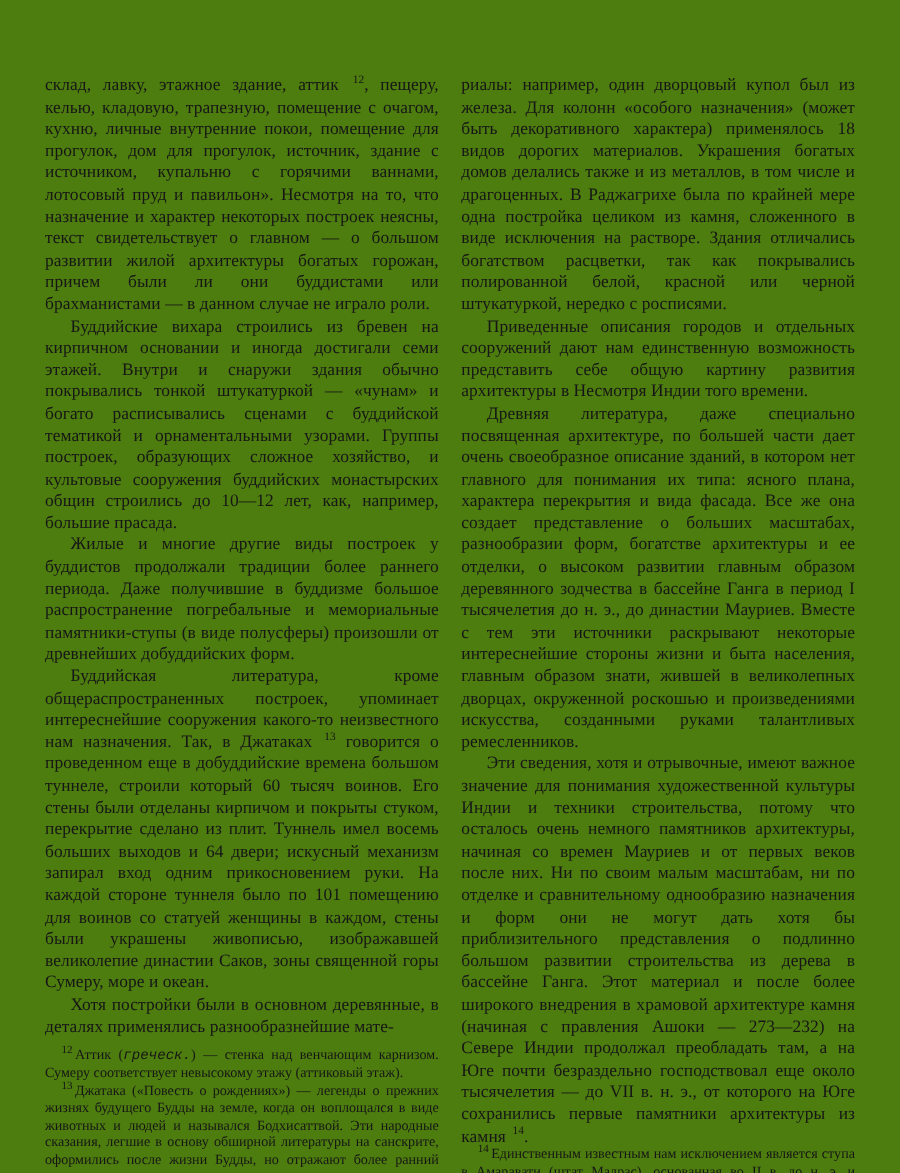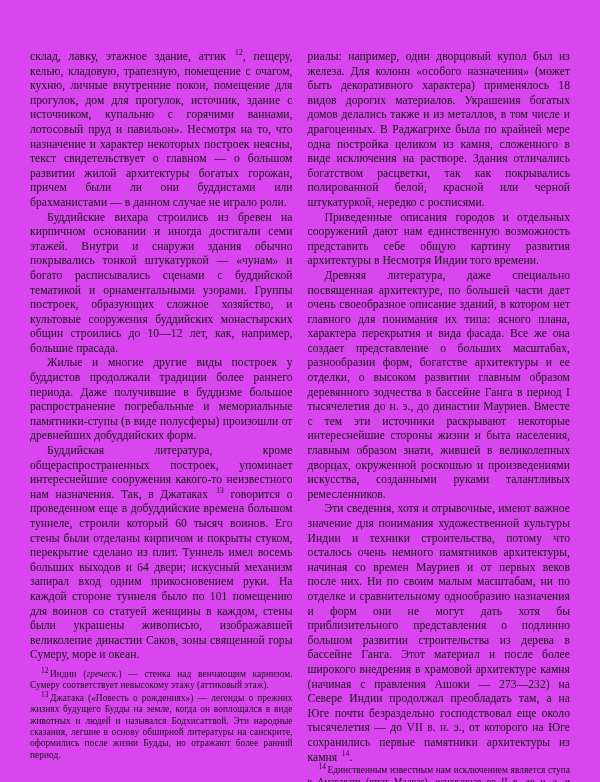--- a/index.html
+++ b/index.html
@@ -15,21 +15,21 @@
     font-family: "Liberation Serif", "DejaVu Serif", serif;
     color: #161616;
   }
 
   .page {
     position: relative;
     width: 600px;
     height: 782px;
     box-sizing: border-box;
     padding: 50px 30px 26px 30px;
-    background: #d946ef;
+    background: #4d7c0f;
   }
 
   .columns {
     display: flex;
     flex-direction: row;
     align-items: flex-start;
     gap: 15px;
     height: 100%;
   }
 
@@ -86,20 +86,21 @@
 
   .sup {
     font-size: 7.6px;
     vertical-align: super;
     line-height: 0;
     padding-left: 1.5px;
   }
 
   .ital {
     font-style: italic;
+    font-family: Liberation Mono, monospace;
   }
 
   
   .left-spacer { height: 22px; }
   .right-spacer { flex: 1 1 auto; }
 </style>
 </head>
 <body>
 
 <div class="page">
@@ -110,26 +111,27 @@
       <div class="body-text">
 
         <p class="cont"><span>склад, лавку, этажное здание, аттик </span><span class="sup">12</span><span>, пещеру, келью, кладовую, трапезную, помещение с очагом, кухню, личные внутренние покои, помещение для прогулок, дом для прогулок, источник, здание с источником, купальню с горячими ваннами, лотосовый пруд и павильон». Несмотря на то, что назначение и характер некоторых построек неясны, текст свидетельствует о главном — о большом развитии жилой архитектуры богатых горожан, причем были ли они буддистами или брахманистами — в данном случае не играло роли.</span></p>
 
         <p><span>Буддийские вихара строились из бревен на кирпичном основании и иногда достигали семи этажей. Внутри и снаружи здания обычно покрывались тонкой штукатуркой — «чунам» и богато расписывались сценами с буддийской тематикой и орнаментальными узорами. Группы построек, образующих сложное хозяйство, и культовые сооружения буддийских монастырских общин строились до 10—12 лет, как, например, большие прасада.</span></p>
 
         <p><span>Жилые и многие другие виды построек у буддистов продолжали традиции более раннего периода. Даже получившие в буддизме большое распространение погребальные и мемориальные памятники-ступы (в виде полусферы) произошли от древнейших добуддийских форм.</span></p>
 
         <p><span>Буддийская литература, кроме общераспространенных построек, упоминает интереснейшие сооружения какого-то неизвестного нам назначения. Так, в Джатаках </span><span class="sup">13</span><span> говорится о проведенном еще в добуддийские времена большом туннеле, строили который 60 тысяч воинов. Его стены были отделаны кирпичом и покрыты стуком, перекрытие сделано из плит. Туннель имел восемь больших выходов и 64 двери; искусный механизм запирал вход одним прикосновением руки. На каждой стороне туннеля было по 101 помещению для воинов со статуей женщины в каждом, стены были украшены живописью, изображавшей великолепие династии Саков, зоны священной горы Сумеру, море и океан.</span></p>
 
+        <p><span>Хотя постройки были в основном деревянные, в деталях применялись разнообразнейшие мате-</span></p>
       </div>
 
       <div class="left-spacer"></div>
 
       <div class="fn-block">
-        <p><span class="fn-num">12</span><span>Индии (</span><span class="ital">греческ.</span><span>) — стенка над венчающим карнизом. Сумеру соответствует невысокому этажу (аттиковый этаж).</span></p>
+        <p><span class="fn-num">12</span><span>Аттик (</span><span class="ital">греческ.</span><span>) — стенка над венчающим карнизом. Сумеру соответствует невысокому этажу (аттиковый этаж).</span></p>
 
         <p><span class="fn-num">13</span><span>Джатака («Повесть о рождениях») — легенды о прежних жизнях будущего Будды на земле, когда он воплощался в виде животных и людей и назывался Бодхисаттвой. Эти народные сказания, легшие в основу обширной литературы на санскрите, оформились после жизни Будды, но отражают более ранний период.</span></p>
       </div>
     </div>
 
     <div class="column">
 
       <div class="body-text">
 
         <p class="cont"><span>риалы: например, один дворцовый купол был из железа. Для колонн «особого назначения» (может быть декоративного характера) применялось 18 видов дорогих материалов. Украшения богатых домов делались также и из металлов, в том числе и драгоценных. В Раджагрихе была по крайней мере одна постройка целиком из камня, сложенного в виде исключения на растворе. Здания отличались богатством расцветки, так как покрывались полированной белой, красной или черной штукатуркой, нередко с росписями.</span></p>

